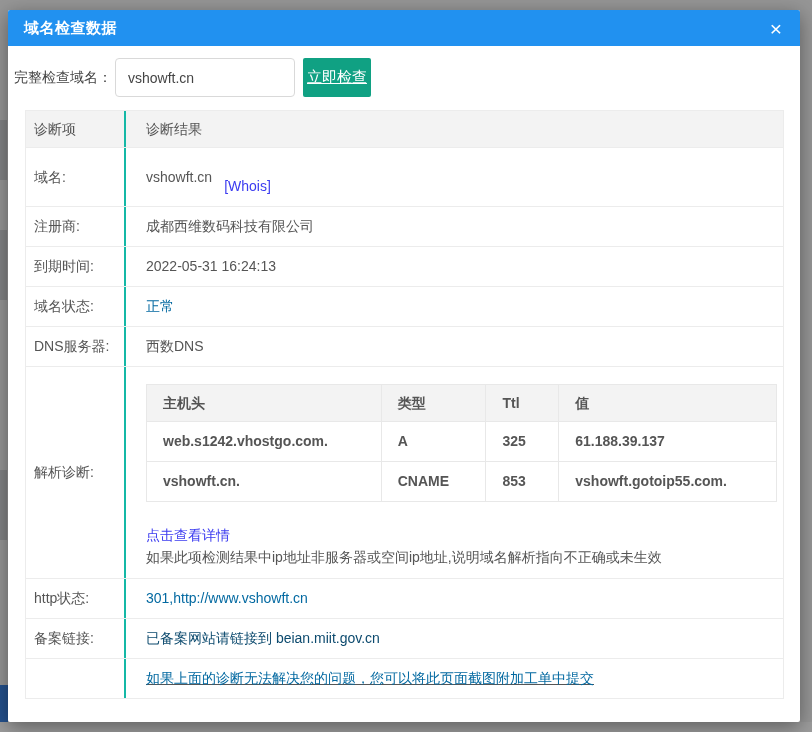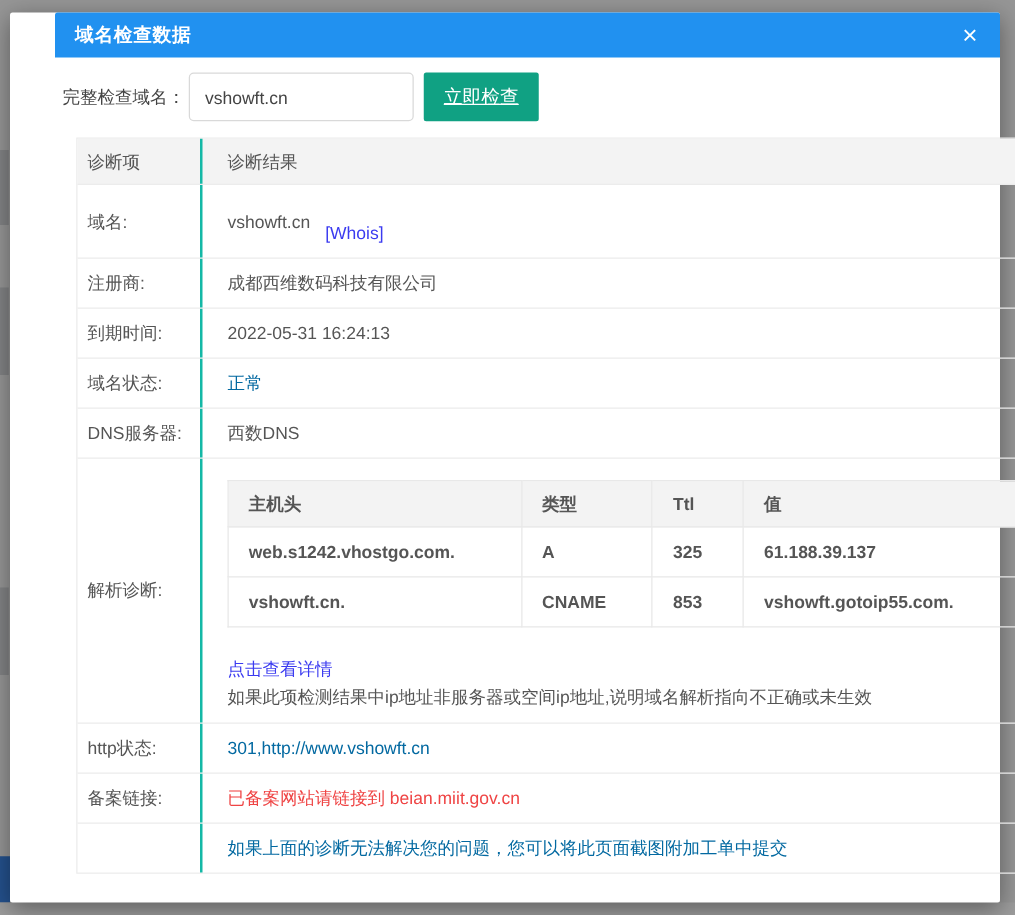--- a/index.html
+++ b/index.html
@@ -19,21 +19,20 @@
   .bg-blue-strip { position: absolute; left: 0; top: 685px; width: 8px; height: 37px; background: #24518d; }
   .bg-bottom-strip { position: absolute; left: 0; top: 722px; width: 812px; height: 10px; background: #9c9c9c; }
 
   
   .modal {
     position: absolute; left: 8px; top: 10px;
     width: 792px; height: 712px;
     background: #ffffff;
     border-radius: 2px;
     box-shadow: 0 5px 20px rgba(0,0,0,0.4);
-    padding-left: 36px;
   }
   .modal-header {
     height: 36px;
     background: #2191f0;
     display: flex; align-items: center;
     padding: 0 16px;
     border-radius: 2px 2px 0 0;
   }
   .modal-title { color: #fff; font-size: 15px; font-weight: bold; letter-spacing: 0.5px; }
   .modal-close {
@@ -53,58 +52,58 @@
     margin-left: 3px;
     width: 180px; height: 39px;
     border: 1px solid #d9d9d9; border-radius: 4px;
     padding: 0 12px;
     font-size: 14px; color: #444;
     font-family: "Liberation Sans", "DejaVu Sans", sans-serif;
     outline: none;
   }
   .check-button {
     margin-left: 8px;
-    width: 92px; height: 39px;
+    width: 68px; height: 39px;
     background: #10a183;
     border: none; border-radius: 2px;
     color: #fff; font-size: 15px;
     text-decoration: underline;
     cursor: pointer;
     font-family: Liberation Sans, sans-serif;
   }
 
   
   .diag-table {
     margin: 13px 16px 0 17px;
     width: 759px;
     border: 1px solid #ececec;
     font-size: 14px;
   }
   .drow { display: flex; border-bottom: 1px solid #ececec; }
-  .drow:last-child { border-bottom: none; }
+  .drow:last-child { border-bottom: none; text-decoration: underline; }
   .dlabel {
     width: 100px; flex-shrink: 0;
     border-right: 2px solid #14b8a6;
     padding: 12px 4px 12px 8px;
     color: #555; line-height: 15px;
     display: flex; align-items: center;
   }
   .dvalue {
     flex: 1;
     padding: 12px 10px 12px 20px;
     color: #555; line-height: 15px;
     display: flex; align-items: center;
   }
   .drow.head { background: #f3f3f3; }
   .drow.head .dlabel, .drow.head .dvalue { padding-top: 11px; padding-bottom: 10px; color: #555; }
   .drow.resolve .dlabel { align-items: center; }
   .drow.resolve .dvalue { display: block; padding-top: 12px; padding-bottom: 13px; }
 
   .txt-green { color: #0369a1; }
-  .txt-red   { color: #ef4444; }
+  .txt-red   { color: #0c4a6e; }
   .whois-wrap { margin-left: 12px; color: #3b3bf0; margin-top: 19px; }
 
   
   .inner-table {
     margin-top: 5px;
     width: 631px;
     border-collapse: collapse;
     font-size: 14px; color: #555;
   }
   .inner-table th, .inner-table td {

